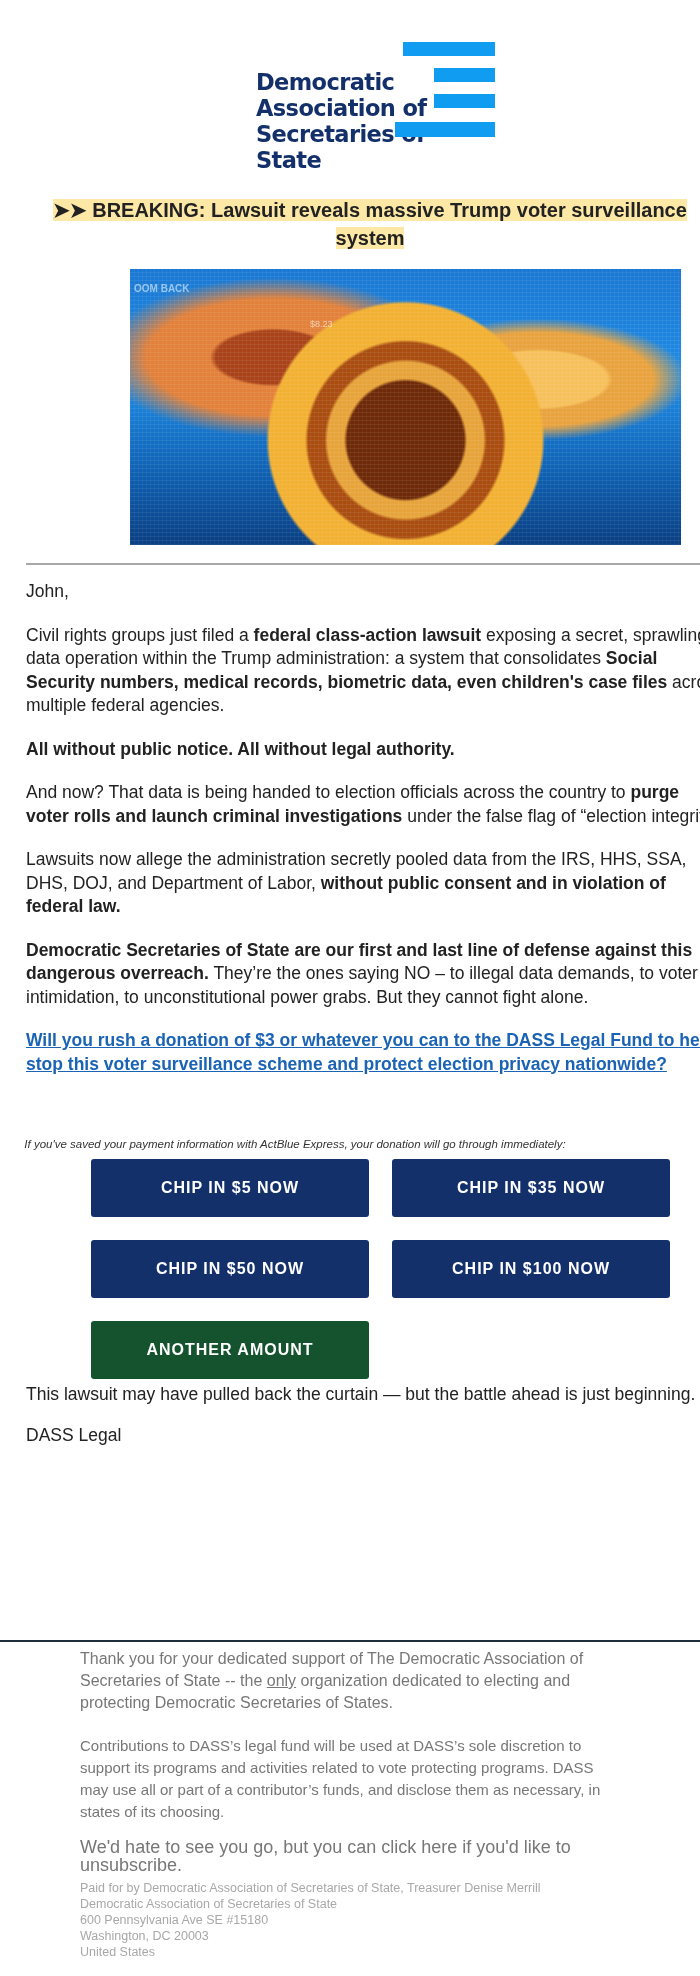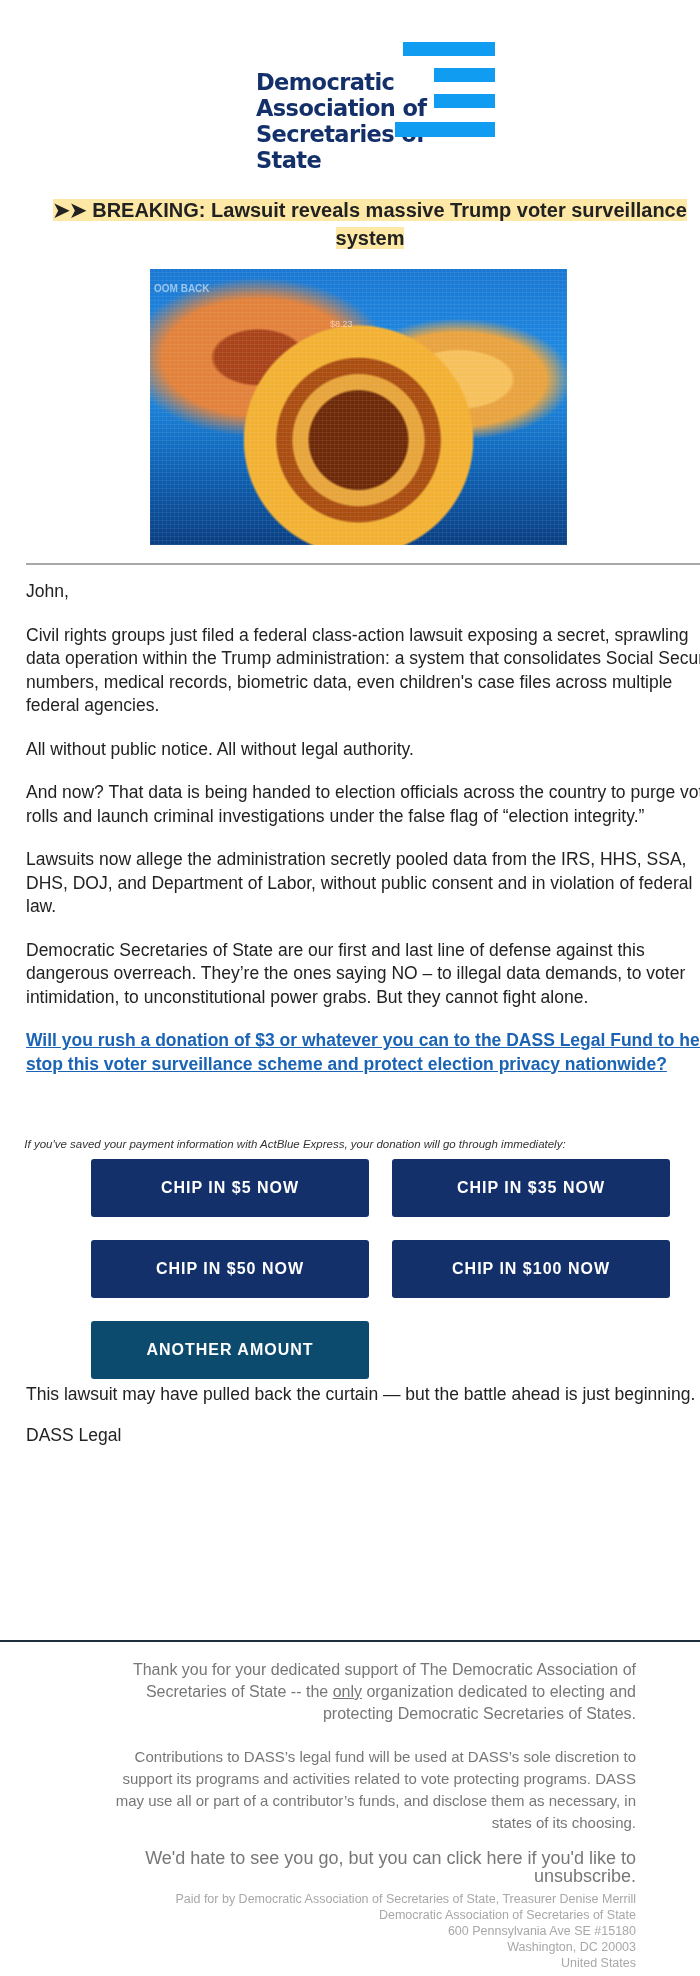--- a/index.html
+++ b/index.html
@@ -6,47 +6,47 @@
   body { width: 700px; height: 1976px; overflow: hidden; position: relative; font-family: "Liberation Sans", sans-serif; color: #222222; }
 
   .logo { position: absolute; left: 0; top: 0; width: 700px; height: 160px; }
   .logo-text { position: absolute; left: 256px; top: 37px; font-family: "DejaVu Sans", sans-serif; font-weight: bold; font-size: 22.5px; line-height: 26px; color: #14306b; letter-spacing: -0.6px; margin-top: 32px; }
   .logo-text div { white-space: nowrap; }
   .logo-bar { position: absolute; background: #109cf1; }
 
   .headline { position: absolute; left: 40px; top: 196px; width: 660px; text-align: center; font-weight: bold; font-size: 20px; line-height: 28px; color: #222222; }
   .headline .hl { background: #fde8a6; }
 
-  .hero { position: absolute; left: 130px; top: 269px; width: 417px; height: 276px; overflow: hidden;
+  .hero { position: absolute; left: 130px; top: 269px; width: 551px; height: 276px; overflow: hidden;
     background:
       radial-gradient(circle at 50% 62%, #6e2a08 0 18%, #e7a43a 19% 24%, #a94d10 25% 30%, #f2b133 31% 42%, rgba(0,0,0,0) 43%),
       radial-gradient(ellipse at 26% 32%, #a8431a 0 10%, #e2813a 11% 22%, rgba(0,0,0,0) 30%),
       radial-gradient(ellipse at 74% 40%, #f6c05b 0 12%, #e8a33f 13% 20%, rgba(0,0,0,0) 26%),
-      linear-gradient(180deg, #1a78d2 0%, #1f8de6 40%, #0e5fb0 75%, #0a3f82 100%); margin-left: 20px; }
+      linear-gradient(180deg, #1a78d2 0%, #1f8de6 40%, #0e5fb0 75%, #0a3f82 100%); }
   .hero .scan { position: absolute; inset: 0; background-image: repeating-linear-gradient(0deg, rgba(255,255,255,0.07) 0 1px, rgba(0,0,0,0) 1px 4px), repeating-linear-gradient(90deg, rgba(255,255,255,0.05) 0 1px, rgba(0,0,0,0) 1px 4px); }
   .hero .txt1 { position: absolute; left: 4px; top: 14px; font-size: 10px; color: rgba(255,255,255,0.55); font-weight: bold; }
   .hero .txt2 { position: absolute; left: 180px; top: 50px; font-size: 9px; color: rgba(255,255,255,0.6); }
 
   .divider { position: absolute; left: 26px; top: 563px; width: 674px; height: 2px; background: #a8a8a8; }
 
   .body { position: absolute; left: 26px; top: 580px; width: 700px; font-size: 17.5px; line-height: 23.5px; color: #222222; }
   .body p { margin: 0 0 20px 0; }
-  .body b { font-weight: normal; }
+  .body b { font-weight: bold; }
   .body a.cta { color: #1a63b5; font-weight: bold; text-decoration: underline; }
 
   .ab-note { position: absolute; left: 0; width: 590px; top: 1138px; text-align: center; font-style: italic; font-size: 11.5px; color: #333333; }
   .btn-grid { position: absolute; left: 91px; top: 1159px; width: 568px; display: grid; grid-template-columns: 278px 278px; column-gap: 12px; row-gap: 12px; gap: 23px; }
   .btn { height: 58px; border-radius: 3px; background: #14306b; color: #ffffff; font-weight: bold; font-size: 16px; letter-spacing: 1px; display: flex; align-items: center; justify-content: center; cursor: pointer; }
-  .btn.alt { background: #0c4a6e; }
+  .btn.alt { background: #14532d; }
 
   .closing { position: absolute; left: 26px; top: 1383px; width: 700px; font-size: 17.5px; line-height: 23.5px; white-space: nowrap; }
   .sig { position: absolute; left: 26px; top: 1424px; font-size: 17.5px; line-height: 23.5px; }
 
   .footer-line { position: absolute; left: 0; top: 1640px; width: 700px; height: 2px; background: #1e2e3c; }
-  .footer { position: absolute; left: 96px; width: 540px; text-align: right; color: #777777; margin-top: 11px; }
+  .footer { position: absolute; left: 80px; width: 540px; text-align: left; color: #777777; }
   .f1 { top: 1648px; font-size: 16px; line-height: 22px; }
   .f1 u { text-decoration: underline; }
   .f2 { top: 1735px; font-size: 15px; line-height: 22px; }
   .f3 { top: 1838px; font-size: 18px; line-height: 18px; color: #777777; }
   .f4 { top: 1880px; font-size: 12.5px; line-height: 16px; color: #a8a8a8; }
   .f4 div { white-space: nowrap; }
 </style>
 </head>
 <body>
 

